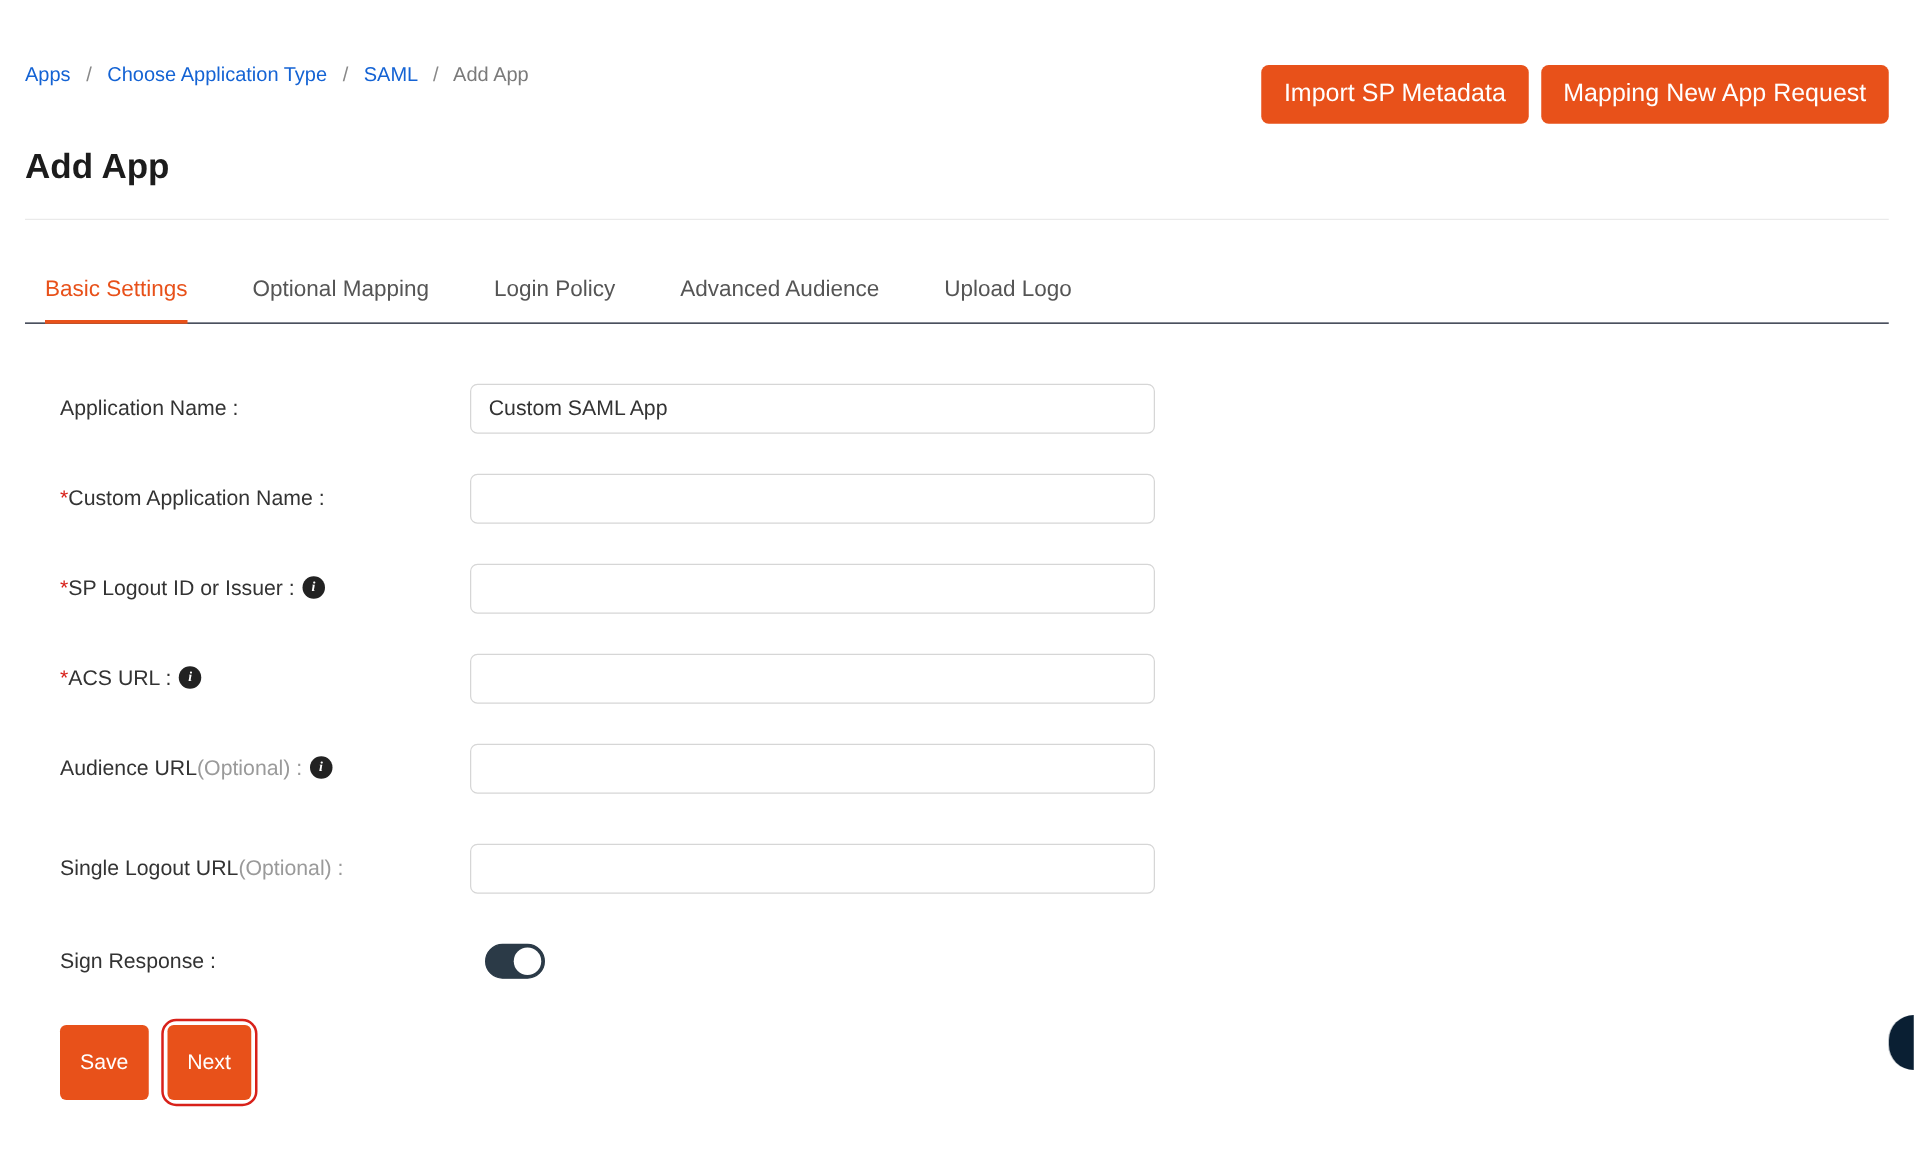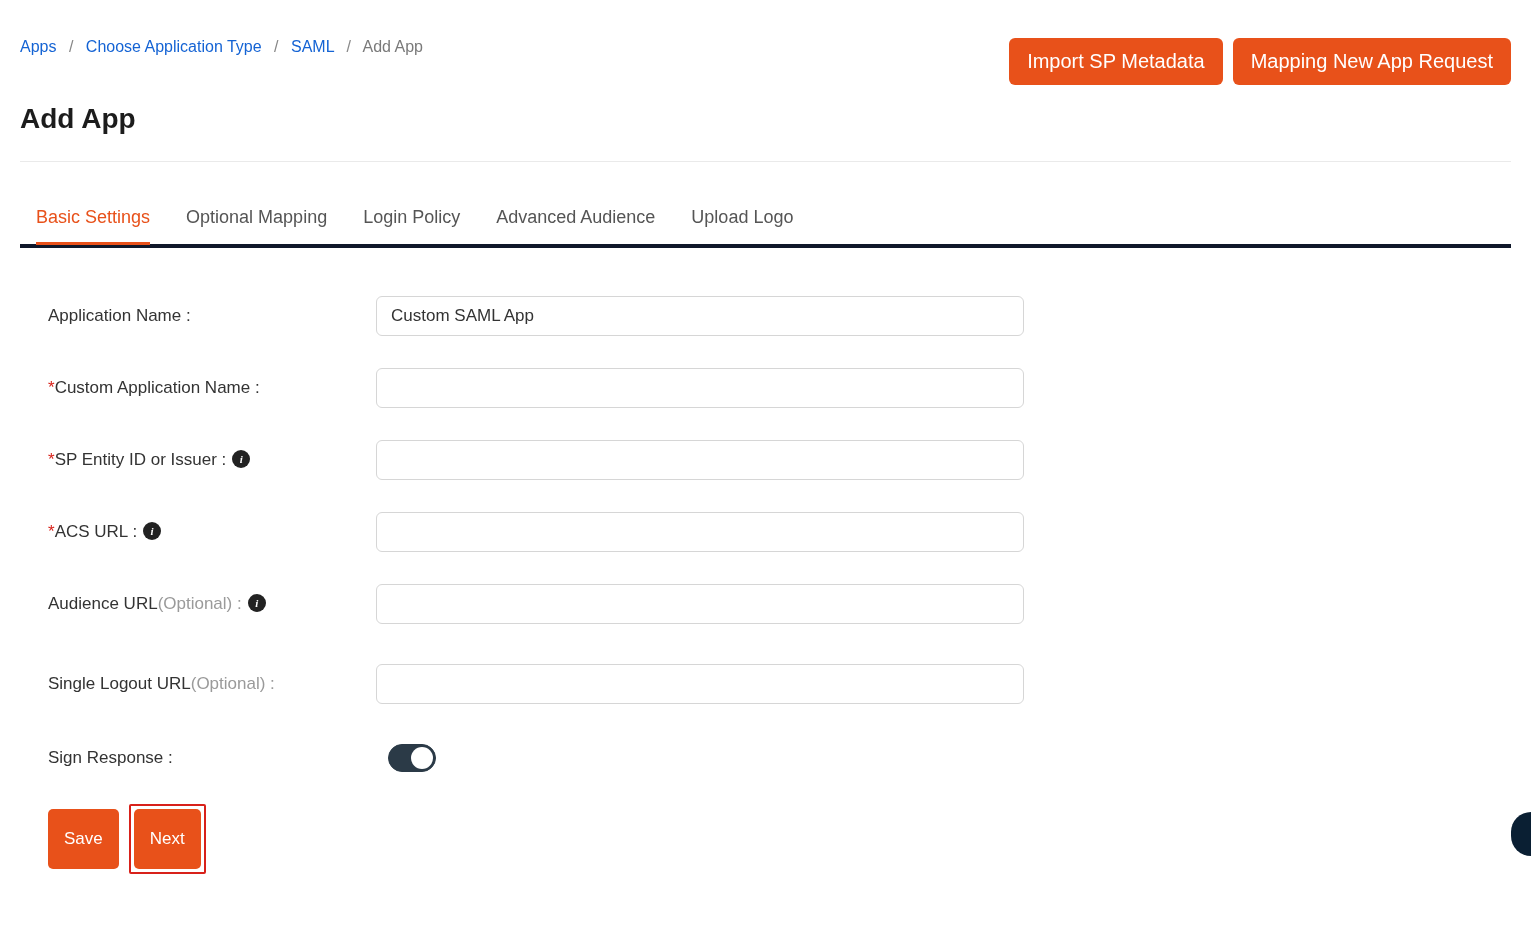--- a/index.html
+++ b/index.html
@@ -13,21 +13,21 @@
     --red: #d8211a;
   }
   * { box-sizing: border-box; font-family: "Segoe UI", "Helvetica Neue", Arial, sans-serif; }
   body { margin: 0; padding: 0 20px 40px 20px; background: var(--page-bg); color: #222; font-size: 17px; position:relative; }
 
   
   .header-row {
     display: flex;
     justify-content: space-between;
     align-items: flex-start;
-    padding-top: 38px;
+    padding-top: 52px;
   }
   .breadcrumb { color: var(--grey); font-size: 16px; }
   .breadcrumb a { color: var(--link); text-decoration: none; }
   .breadcrumb .sep { margin: 0 8px; color: #888; }
   .breadcrumb .current { color: #7a7a7a; }
 
   .header-buttons { display: flex; gap: 10px; }
   .btn {
     background: var(--orange);
     color: #fff;
@@ -44,22 +44,22 @@
     font-weight: 600;
     color: #1c1c1c;
     margin: 18px 0 26px 0;
   }
 
   hr.header-line { border: none; border-top: 1px solid #eaeaea; margin: 0 0 34px 0; }
 
   
   .tabs {
     display: flex;
-    gap: 36px;
-    border-bottom: 4px solid #0f172a;
+    gap: 52px;
+    border-bottom: 1px solid #0f172a;
     padding-left: 16px;
   }
   .tab {
     padding: 10px 0 14px 0;
     font-size: 18px;
     color: #555;
     cursor: pointer;
     border-bottom: 3px solid transparent;
     transform: translateY(1px);
   }
@@ -82,21 +82,21 @@
   .form-label .req { color: var(--red); }
   .form-label .opt { color: var(--muted); }
   .info-icon {
     display: inline-flex; align-items: center; justify-content:center;
     width: 18px; height: 18px; border-radius: 50%;
     background: #222; color: #fff; font-size: 11px; font-style: italic; font-weight: bold;
     margin-left: 6px;
     font-family: Georgia, serif;
   }
   .text-input {
-    width: 648px;
+    width: 548px;
     height: 40px;
     border: 1px solid var(--border);
     border-radius: 6px;
     padding: 6px 14px;
     font-size: 17px;
     color: #333;
     outline: none;
   }
 
   
@@ -116,21 +116,21 @@
     transition: left .15s;
   }
   .toggle.on { background: var(--slate); border-color: var(--slate); }
   .toggle.on .knob { left: 22px; background: #fff; }
 
   
   .footer-actions { display: flex; gap: 10px; margin-top: 24px; padding-left: 28px; align-items:center;}
   .highlight-box {
     border: 2px solid var(--red);
     padding: 3px;
-    border-radius: 2px;
+    border-radius: 12px;
     display: inline-flex;
     justify-content: flex-end;
   }
 
   
   .chat-dot {
     position: fixed; right: 0; bottom: 70px;
     width: 20px; height: 44px;
     background: #0a1f33;
     border-top-left-radius: 22px;
@@ -181,21 +181,21 @@
     <div class="form-label">
       <span class="req">*</span>
         <span>Custom Application Name :</span>
     </div>
     <input class="text-input" type="text" value="" style="">
   </div>
 
   <div class="form-row">
     <div class="form-label">
       <span class="req">*</span>
-        <span>SP Entity ID or Issuer :</span>
+        <span>SP Logout ID or Issuer :</span>
       <span class="info-icon">i</span>
     </div>
     <input class="text-input" type="text" value="" style="">
   </div>
 
   <div class="form-row">
     <div class="form-label">
       <span class="req">*</span>
         <span>ACS URL :</span>
       <span class="info-icon">i</span>

